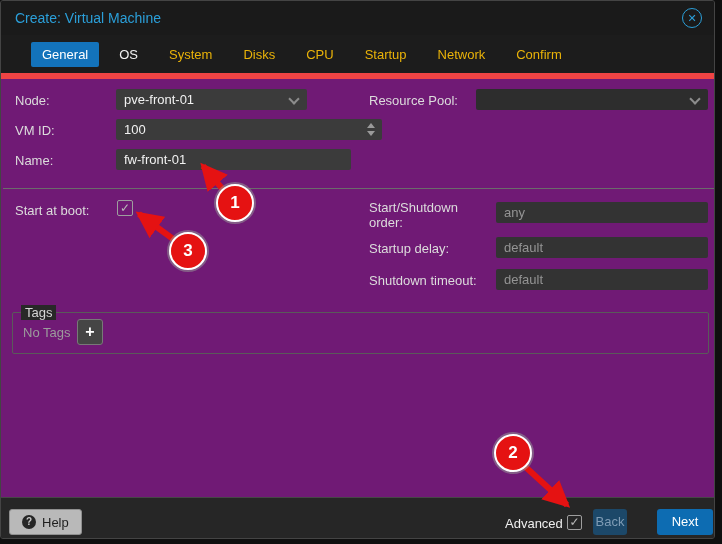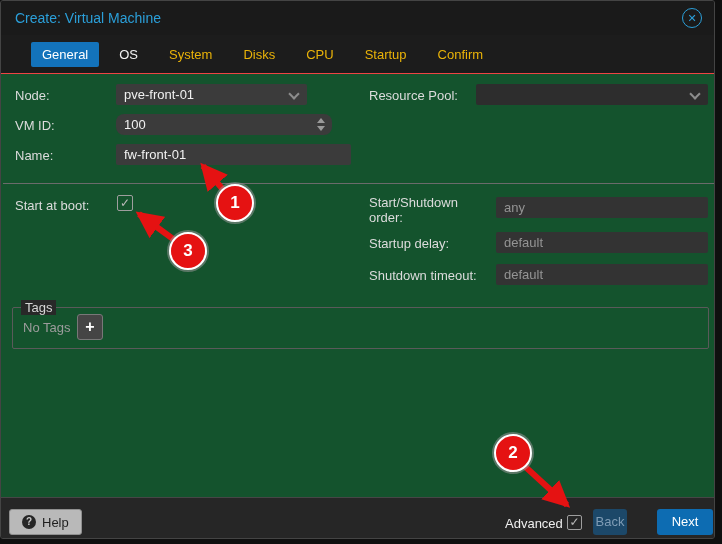--- a/index.html
+++ b/index.html
@@ -18,21 +18,21 @@
                text-align:center; cursor:pointer; }
 
   
   .tabbar { position:absolute; left:14px; top:41px; height:25px; display:flex; gap:9px;padding-left:16px; }
   .tab { padding:0 11px; line-height:25px; font-size:13px; border-radius:2px; color:#eab308; }
   .tab.active { background:#1373bb; color:#ffffff; }
   .tab.enabled { color:#f2f2f2; }
 
   
   .content { position:absolute; left:0; top:72px; width:715px; height:424px;
-             background:#14532d; border-top:1px solid #ef4444; }
+             background:#701a75; border-top:6px solid #ef4444; }
 
   .lbl { position:absolute; color:#dcdcdc; font-size:13px; line-height:15px; }
   .field { position:absolute; height:21px; background:#3b3b3b; color:#f1f1f1; font-size:13px;
            line-height:21px; padding:0 8px; border-radius:2px; }
   .field.disabled { background:#333333; color:#949494; }
   .field.empty { background:#2d2d2d; }
 
   .chev { position:absolute; right:10px; top:6px; width:8px; height:8px; }
   .chev::before { content:""; position:absolute; left:1px; top:0; width:6px; height:6px;
                   border-right:2px solid #8d8d8d; border-bottom:2px solid #8d8d8d;
@@ -94,39 +94,40 @@
       <span class="close-btn">✕</span>
     </div>
 
     <div class="tabbar">
       <div class="tab active">General</div>
       <div class="tab enabled">OS</div>
       <div class="tab">System</div>
       <div class="tab">Disks</div>
       <div class="tab">CPU</div>
       <div class="tab">Startup</div>
+      <div class="tab">Network</div>
       <div class="tab">Confirm</div>
     </div>
 
     <div class="content">
 
       <span class="lbl" style="left:14px; top:14px;">Node:</span>
       <div class="field" style="left:115px; top:10px; width:191px;">
         <span>pve-front-01</span>
         <span class="chev"></span>
       </div>
 
       <span class="lbl" style="left:368px; top:14px;">Resource Pool:</span>
       <div class="field empty" style="left:475px; top:10px; width:232px;">
         <span></span>
         <span class="chev"></span>
       </div>
 
       <span class="lbl" style="left:14px; top:44px;">VM ID:</span>
-      <div class="field" style="left:115px; top:40px; width:216px;border-radius:8px;">
+      <div class="field" style="left:115px; top:40px; width:266px;">
         <span>100</span>
         <span class="spinner">
           <span class="tri-up"></span>
           <span class="tri-down"></span>
         </span>
       </div>
 
       <span class="lbl" style="left:14px; top:74px;">Name:</span>
       <div class="field" style="left:115px; top:70px; width:235px;">
         <span>fw-front-01</span>

